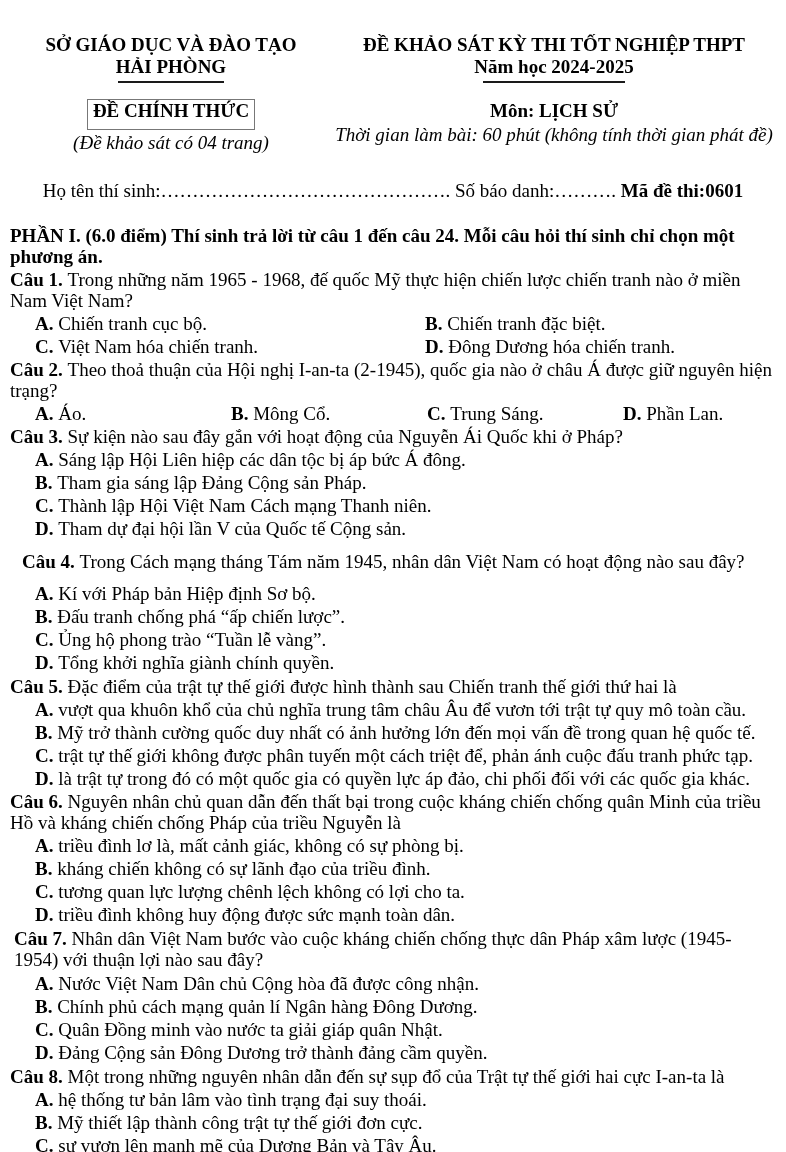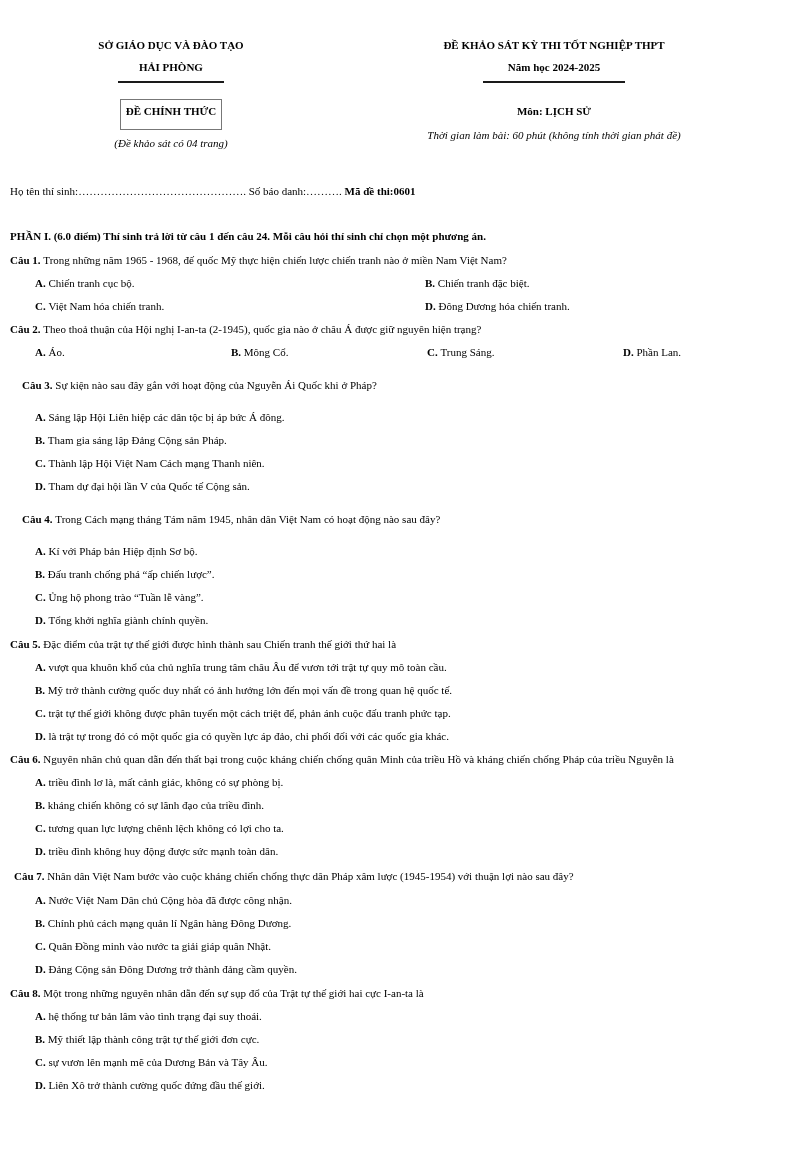--- a/index.html
+++ b/index.html
@@ -4,21 +4,21 @@
 <style>
   html,body { margin:0; padding:0; background:#ffffff; }
   .page {
     position:relative;
     width:786px; height:1152px;
     box-sizing:border-box;
     padding:34px 10px 0 10px;
     background:#ffffff;
     color:#000;
     font-family:"Liberation Serif","DejaVu Serif",serif;
-    font-size:11px;
+    font-size:19px;
     line-height:20.5px;
     overflow:hidden;
   }
   
   .header { display:flex; text-align:center; }
   .header-left  { width:322px; flex:0 0 322px; }
   .header-right { flex:1; }
   .h-bold { font-weight:bold; line-height:22px; white-space:nowrap; }
   .rule { height:0; border-top:2px solid #1a1a1a; margin:3px auto 0 auto; }
   .rule-left  { width:106px; }
@@ -28,21 +28,21 @@
     border:1.5px solid #777;
     padding:0 5px 7px 5px;
     margin-top:16px;
     font-weight:bold;
     line-height:22px;
   }
   .note-italic { font-style:italic; margin-top:3px; }
   .subject-line { font-weight:bold; margin-top:17px; line-height:22px; }
   .duration-line { font-style:italic; margin-top:3px; white-space:nowrap; }
   
-  .candidate-row { margin-top:27px; white-space:nowrap; }
+  .candidate-row { margin-top:27px; white-space:nowrap;text-align:center; }
   .candidate-row .code { font-weight:bold; }
   
   .part-heading { margin-top:25px; font-weight:bold; }
   .question { margin-top:3px; }
   .qtext b { font-weight:bold; }
   .options { padding-left:25px; }
   .option { margin-top:2.5px; }
   .option b { font-weight:bold; }
   .layout-stack .option { display:block; }
   .layout-grid2 { display:grid; grid-template-columns:390px 1fr; }
@@ -93,21 +93,21 @@
     <p class="qtext" style="margin:0"><b>Câu 2. </b><span>Theo thoả thuận của Hội nghị I-an-ta (2-1945), quốc gia nào ở châu Á được giữ nguyên hiện trạng?</span></p>
     <div class="options layout-grid4">
           <div class="option"><b>A. </b><span>Áo.</span></div>
           <div class="option"><b>B. </b><span>Mông Cổ.</span></div>
           <div class="option"><b>C. </b><span>Trung Sáng.</span></div>
           <div class="option"><b>D. </b><span>Phần Lan.</span></div>
         </div>
   </div>
 
   <div class="question">
-    <p class="qtext" style="margin:12px"><b>Câu 3. </b><span>Sự kiện nào sau đây gắn với hoạt động của Nguyễn Ái Quốc khi ở Pháp?</span></p>
+    <p class="qtext" style="margin:0"><b>Câu 3. </b><span>Sự kiện nào sau đây gắn với hoạt động của Nguyễn Ái Quốc khi ở Pháp?</span></p>
     <div class="options layout-stack">
           <div class="option"><b>A. </b><span>Sáng lập Hội Liên hiệp các dân tộc bị áp bức Á đông.</span></div>
           <div class="option"><b>B. </b><span>Tham gia sáng lập Đảng Cộng sản Pháp.</span></div>
           <div class="option"><b>C. </b><span>Thành lập Hội Việt Nam Cách mạng Thanh niên.</span></div>
           <div class="option"><b>D. </b><span>Tham dự đại hội lần V của Quốc tế Cộng sản.</span></div>
         </div>
   </div>
 
   <div class="question">
     <p class="qtext" style="margin:12px"><b>Câu 4. </b><span>Trong Cách mạng tháng Tám năm 1945, nhân dân Việt Nam có hoạt động nào sau đây?</span></p>

